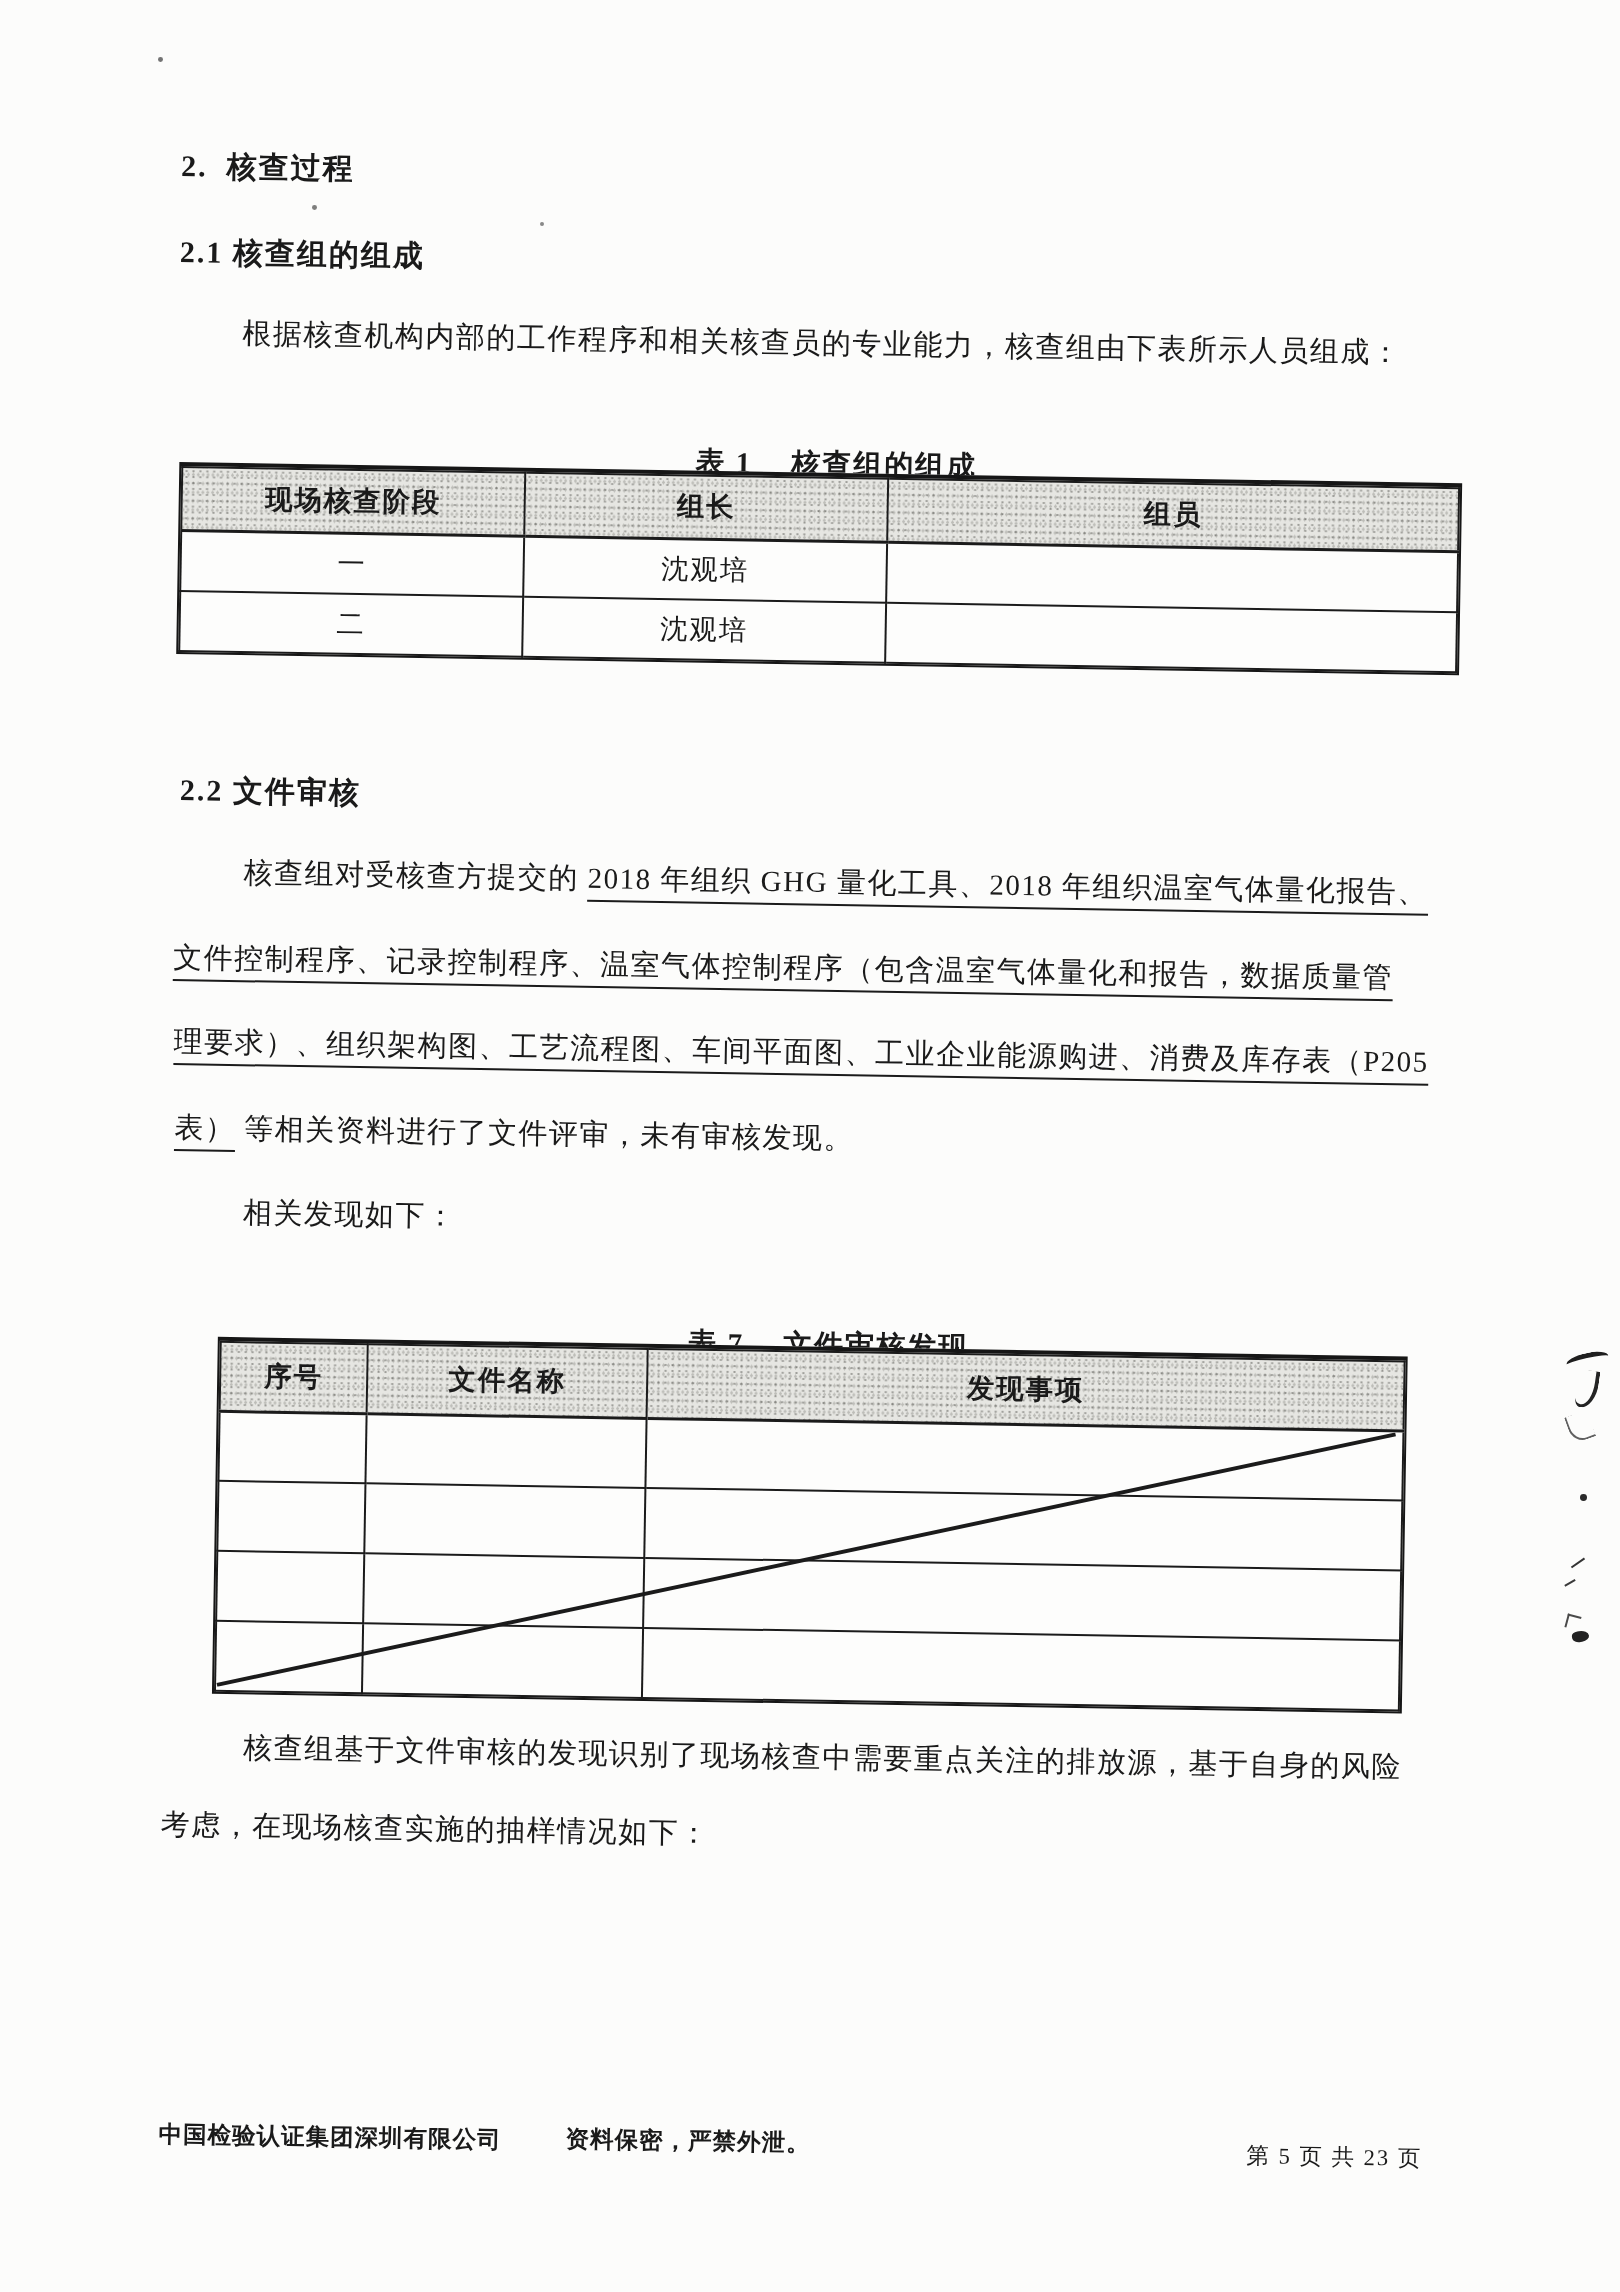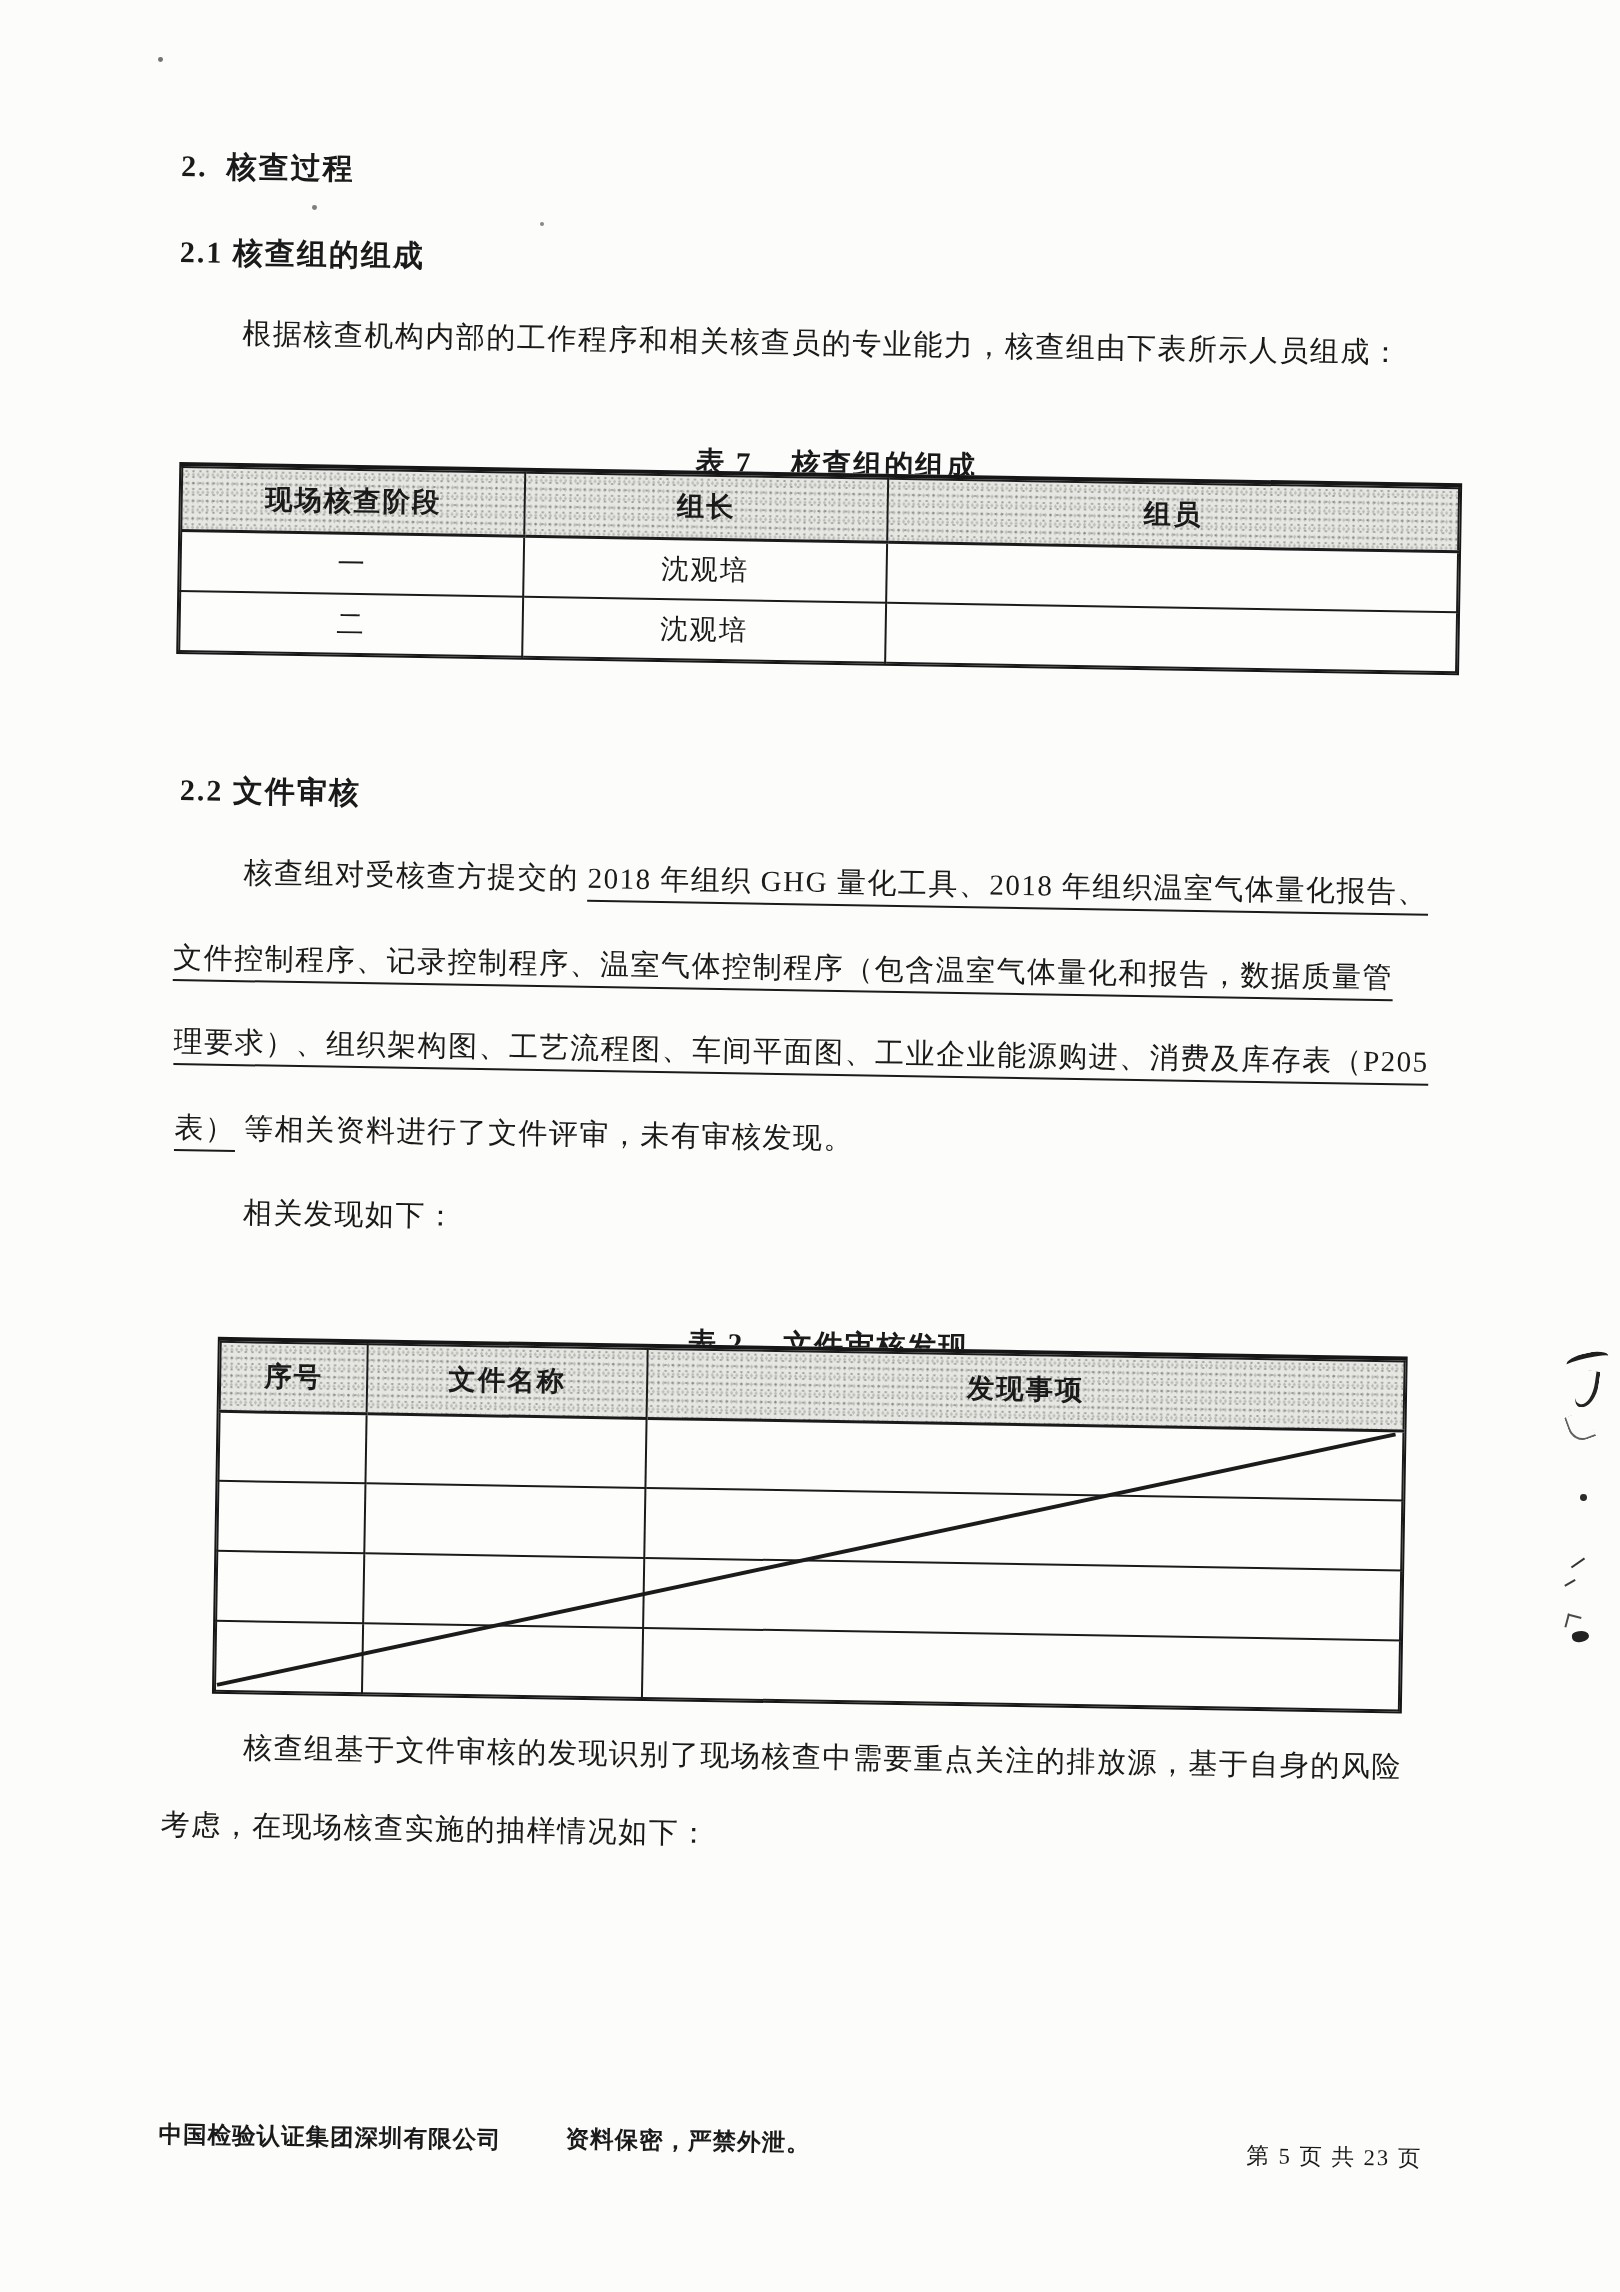--- a/index.html
+++ b/index.html
@@ -50,21 +50,21 @@
 <body>
 
 <div class="sheet">
 
   <div class="abs h" style="left:184px;top:143px;">2.  核查过程</div>
   <div class="abs h" style="left:184px;top:229px;">2.1 核查组的组成</div>
 
   <div class="abs b" style="left:248px;top:312px;">根据核查机构内部的工作程序和相关核查员的专业能力，核查组由下表所示人员组成：</div>
 
   <div class="abs cap" style="left:186px;top:398px;width:1279px;">
-    <span>表 7</span><span class="capgap">核查组的组成</span>
+    <span>表 1</span><span class="capgap">核查组的组成</span>
   </div>
 
   <div class="tblbox" style="left:187px;top:459px;width:1279px;height:186px;">
     <table>
       <colgroup>
           <col style="width:343px">
           <col style="width:363px">
           <col>
         </colgroup>
       <thead>
@@ -95,21 +95,21 @@
 
   <div class="abs b" style="left:189px;top:937px;"><span class="useg">文件控制程序、记录控制程序、温室气体控制程序（包含温室气体量化和报告，数据质量管</span></div>
 
   <div class="abs b" style="left:191px;top:1021px;"><span class="useg">理要求）、组织架构图、工艺流程图、车间平面图、工业企业能源购进、消费及库存表（P205</span></div>
 
   <div class="abs b" style="left:193px;top:1107px;"><span class="useg">表）</span><span> 等相关资料进行了文件评审，未有审核发现。</span></div>
 
   <div class="abs b" style="left:263px;top:1191px;">相关发现如下：</div>
 
   <div class="abs cap" style="left:239px;top:1279px;width:1186px;">
-    <span>表 2</span><span class="capgap">文件审核发现</span>
+    <span>表 7</span><span class="capgap">文件审核发现</span>
   </div>
 
   <div class="tblbox" style="left:240px;top:1333px;width:1186px;height:351px;">
     <table>
       <colgroup>
           <col style="width:147px">
           <col style="width:280px">
           <col>
         </colgroup>
       <thead>

